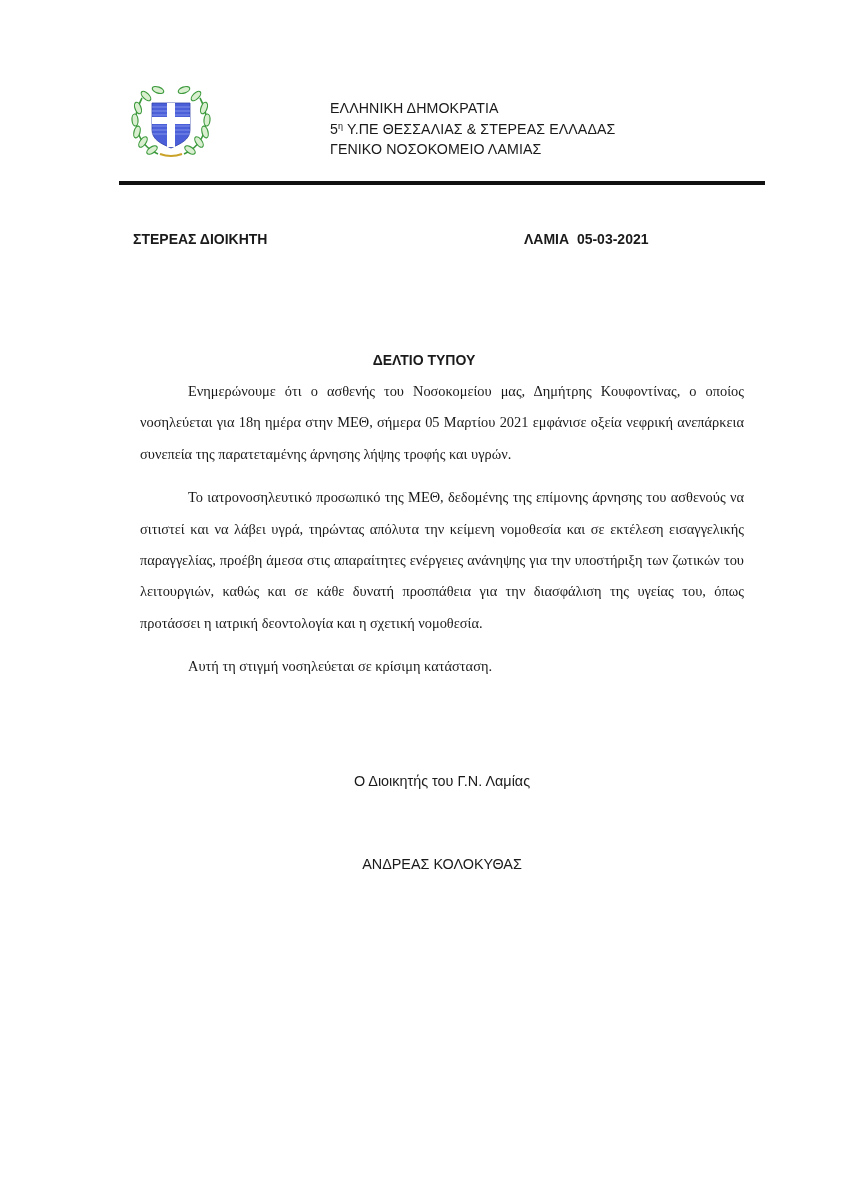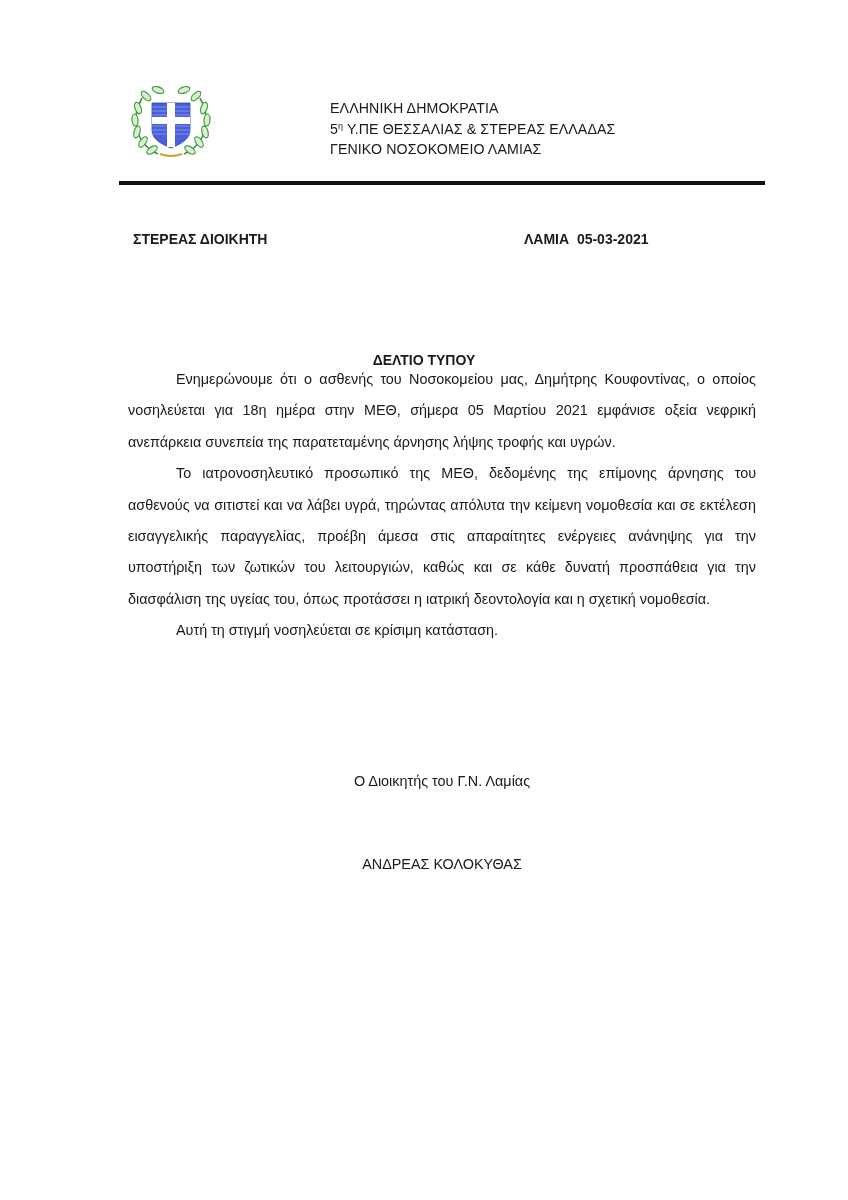--- a/index.html
+++ b/index.html
@@ -9,21 +9,21 @@
   .letterhead { position: absolute; left: 330px; top: 98px; width: 320px; 
                 font-size: 14.2px; line-height: 20.5px; letter-spacing: 0.1px; }
   .letterhead sup { font-size: 9px; line-height: 0; vertical-align: 5px; }
   .rule { position: absolute; left: 119px; top: 181px; width: 646px; height: 4px; background: #111; }
   .office { position: absolute; left: 133px; top: 231px; font-size: 14px; font-weight: bold; }
   .place-date { position: absolute; left: 524px; top: 231px; font-size: 14px; font-weight: bold; white-space: pre; }
   .doc-title { position: absolute; left: 0; width: 848px; top: 316px; text-align: center;
                font-size: 14px; font-weight: bold; margin-top: 36px; }
   .body-text { position: absolute; left: 128px; width: 628px; top: 364px; font-size: 14.4px;
                line-height: 31.4px; text-align: justify; }
-  .body-text p { margin: 0; text-indent: 48px; }
+  .body-text p { margin: 12px; text-indent: 48px; font-family: Liberation Serif, serif; }
   .body-text p.tight { line-height: 31px; }
   .signer-title { position: absolute; left: 0; width: 884px; top: 773px; text-align: center; font-size: 14.4px; }
   .signer-name { position: absolute; left: 0; width: 884px; top: 856px; text-align: center; font-size: 14.4px; }
 </style>
 </head>
 <body>
 
 <div class="emblem">
   <svg width="86" height="78" viewBox="0 0 86 78">
     <g fill="none" stroke="#3d9a3d" stroke-width="1.6">

